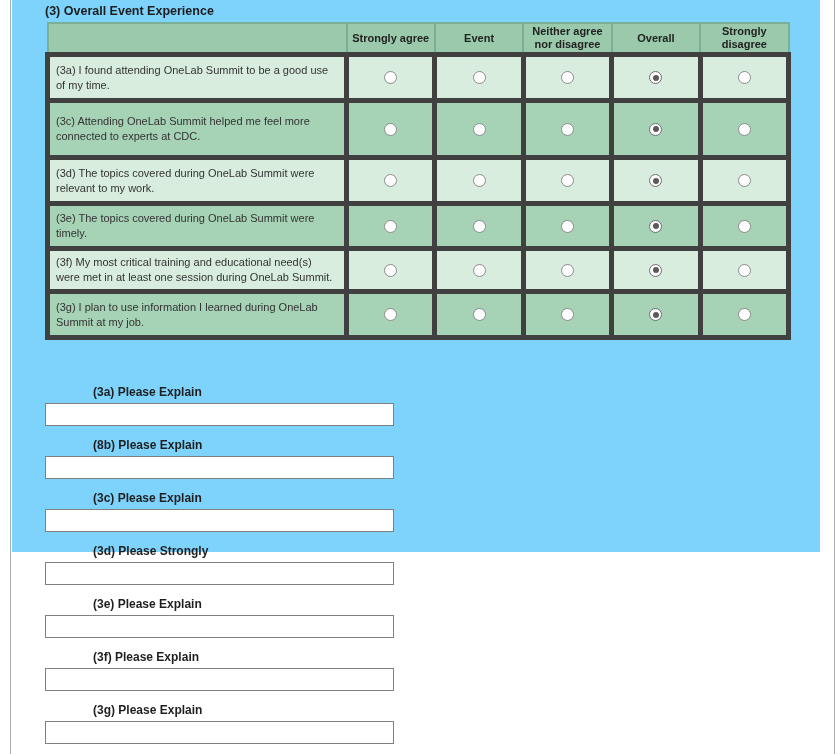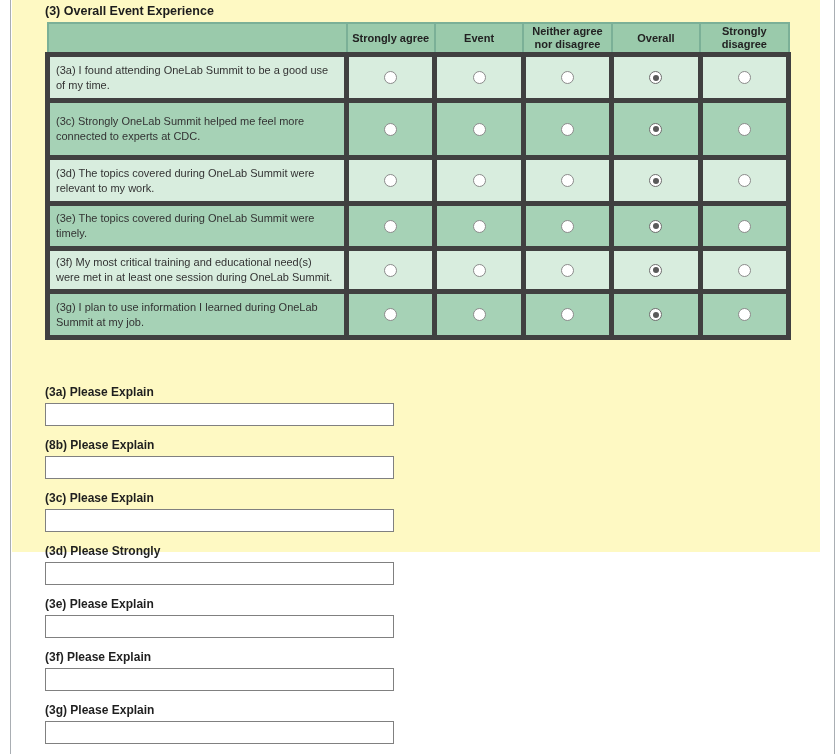--- a/index.html
+++ b/index.html
@@ -14,21 +14,21 @@
     position: absolute; top: 0; bottom: 0; width: 1px;
     background: #a9aeb3;
   }
   .edge-line.left  { left: 10px; }
   .edge-line.right { left: 834px; }
 
   .panel {
     position: absolute;
     left: 12px; top: 0;
     width: 808px; height: 552px;
-    background: #fef9c3;
+    background: #7dd3fc;
   }
 
   .section-title {
     position: absolute;
     left: 33px; top: 4px;
     margin: 0;
     font-size: 12.5px;
     font-weight: bold;
     color: #1c1c1c;
   }
@@ -104,20 +104,21 @@
     width: 360px;
   }
   .explain-item { margin-bottom: 12px; }
   .explain-label {
     display: block;
     height: 16px;
     margin-bottom: 2px;
     font-size: 12px;
     font-weight: bold;
     color: #1f1f1f;
+    margin-left: 48px;
   }
   .explain-input {
     box-sizing: border-box;
     width: 349px; height: 23px;
     border: 1px solid #808080;
     background: #ffffff;
     font-family: "Liberation Sans", sans-serif;
     font-size: 12px;
     padding: 2px 4px;
     border-radius: 0;
@@ -156,21 +157,21 @@
     <tbody id="matrix-body">
         <tr>
           <td class="question-cell">(3a) I found attending OneLab Summit to be a good use of my time.</td>
           <td class="option-cell"><span class="radio"></span></td>
           <td class="option-cell"><span class="radio"></span></td>
           <td class="option-cell"><span class="radio"></span></td>
           <td class="option-cell"><span class="radio checked"></span></td>
           <td class="option-cell"><span class="radio"></span></td>
         </tr>
         <tr>
-          <td class="question-cell">(3c) Strongly OneLab Summit helped me feel more connected to experts at CDC.</td>
+          <td class="question-cell">(3c) Attending OneLab Summit helped me feel more connected to experts at CDC.</td>
           <td class="option-cell"><span class="radio"></span></td>
           <td class="option-cell"><span class="radio"></span></td>
           <td class="option-cell"><span class="radio"></span></td>
           <td class="option-cell"><span class="radio checked"></span></td>
           <td class="option-cell"><span class="radio"></span></td>
         </tr>
         <tr>
           <td class="question-cell">(3d) The topics covered during OneLab Summit were relevant to my work.</td>
           <td class="option-cell"><span class="radio"></span></td>
           <td class="option-cell"><span class="radio"></span></td>

